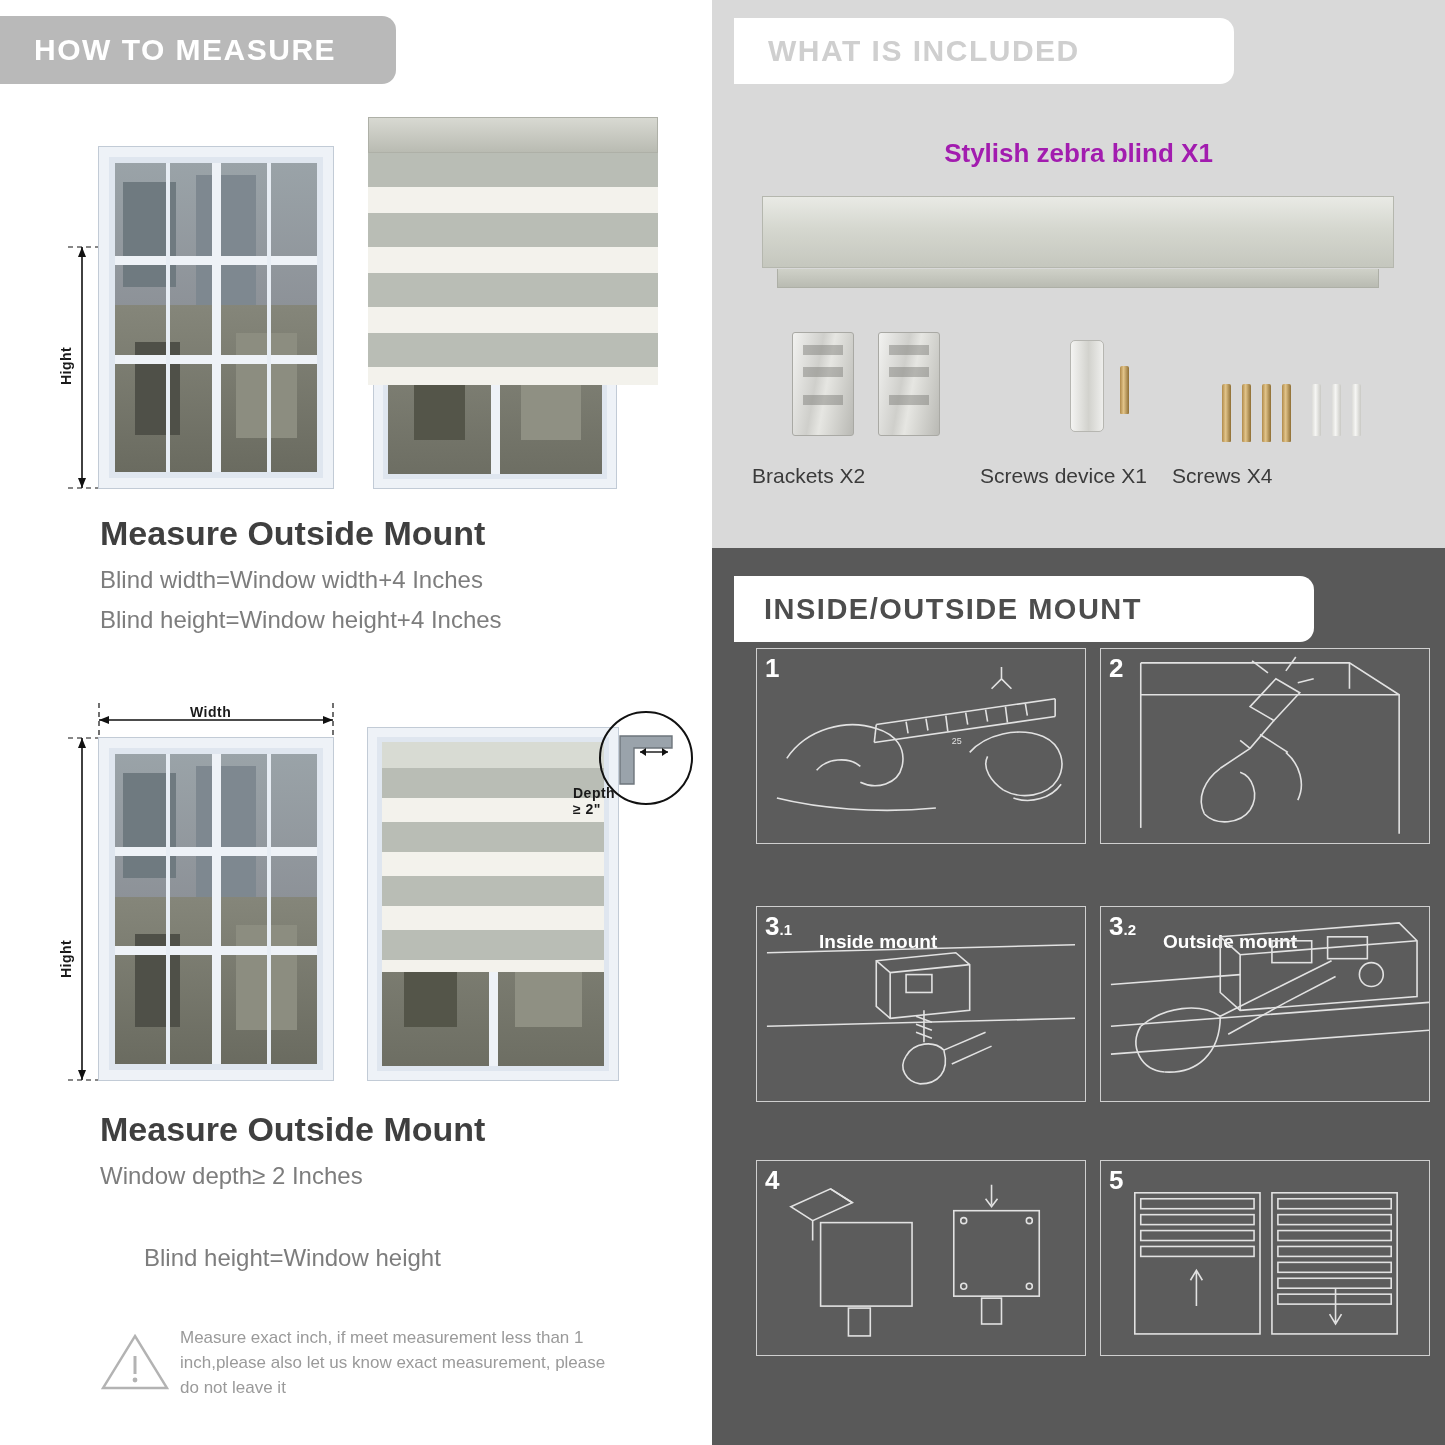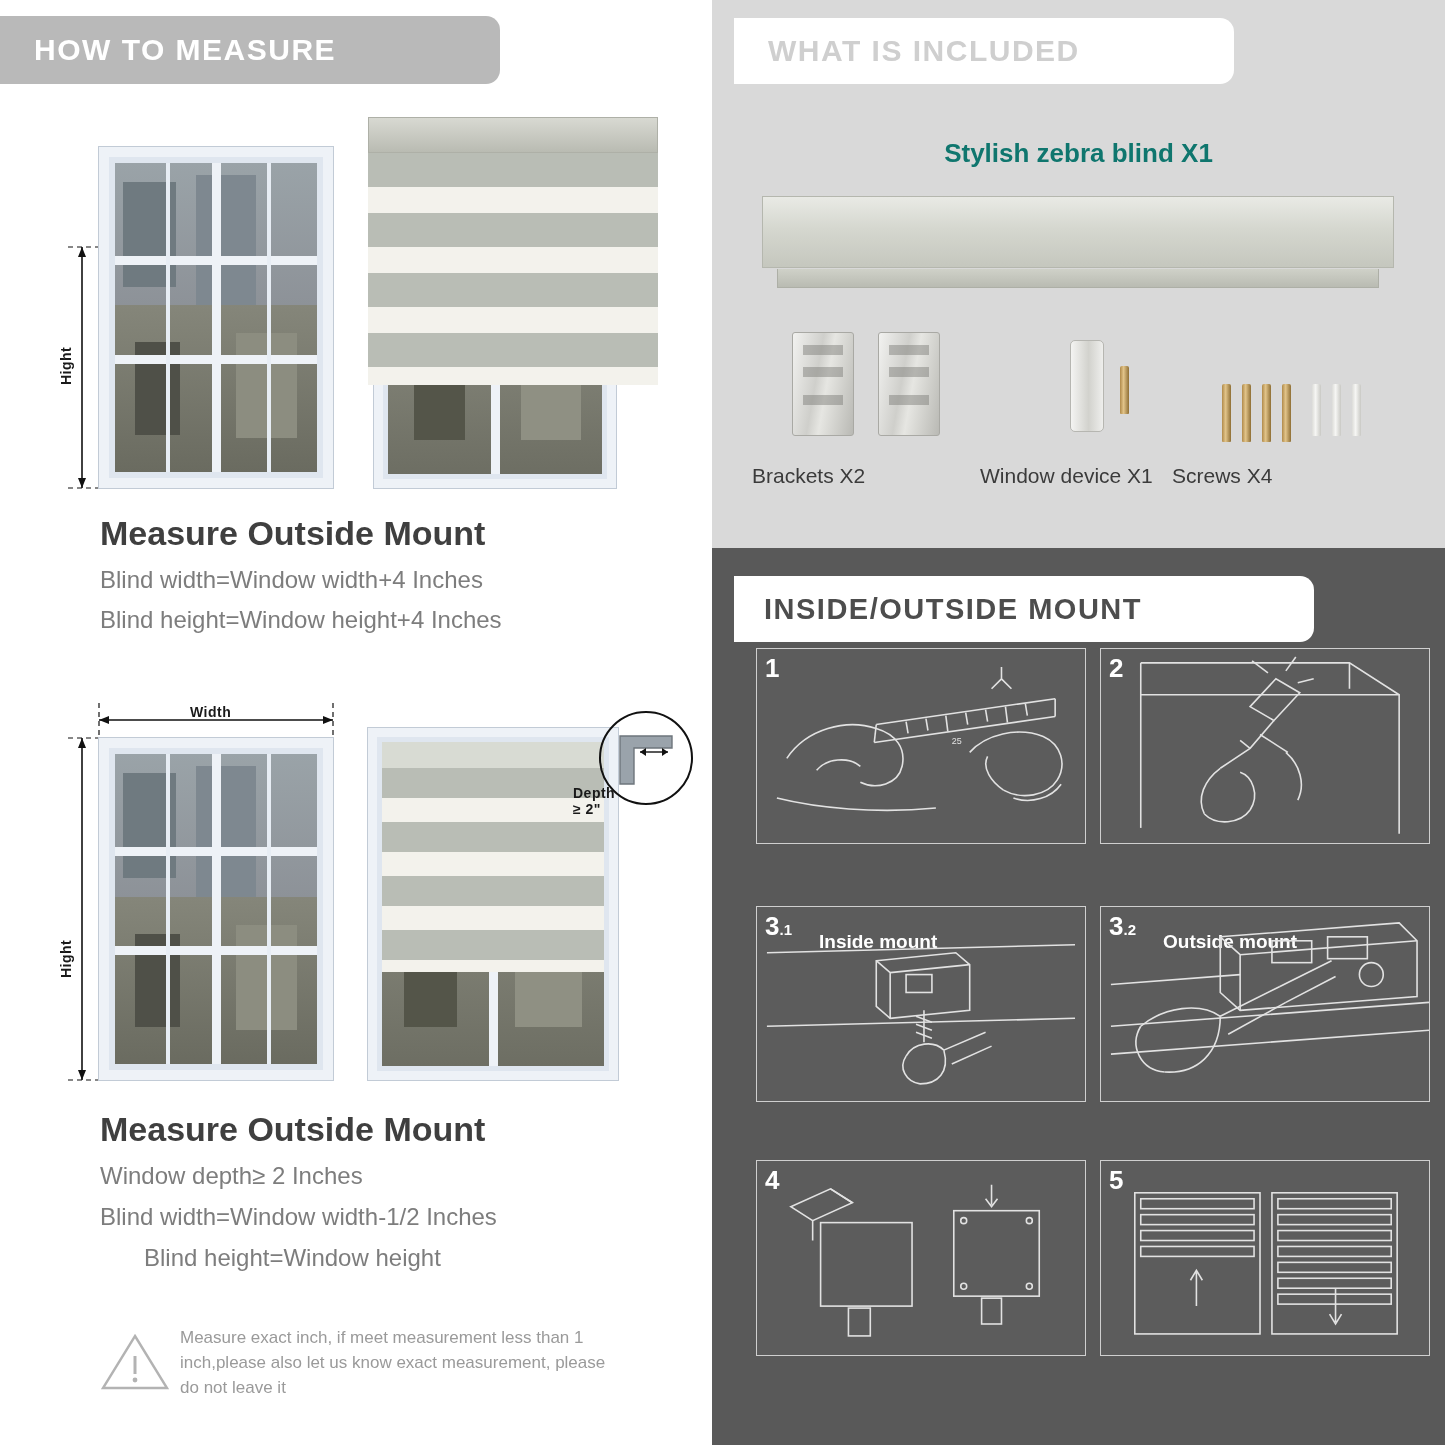--- a/index.html
+++ b/index.html
@@ -20,21 +20,21 @@
   .banner {
     position:absolute;
     background:#b9b9b9;
     border-radius:0 14px 14px 0;
     display:flex; align-items:center;
     color:#ffffff;
     font-weight:bold;
     letter-spacing:1.5px;
   }
   .banner.left-banner {
-    left:0; top:16px; width:500px; height:68px;
+    left:0; top:16px; width:396px; height:68px;
     padding-left:34px; font-size:30px;
   }
 
   
   .illus { position:absolute; }
   .dim-label {
     font-size:14px; color:#1a1a1a; font-weight:bold;
     letter-spacing:.5px;
   }
 
@@ -97,21 +97,21 @@
     position:absolute; left:712px; top:0; width:733px; height:672px;
     background:#d9d9d9;
   }
   .banner.right-banner {
     left:22px; top:18px; width:500px; height:66px;
     background:#ffffff; color:#cfcfcf; font-size:30px;
     border-radius:0 14px 14px 0; padding-left:34px;
   }
   .included-title {
     position:absolute; left:0; right:0; top:138px; text-align:center;
-    font-size:26px; font-weight:bold; color:#0f766e;
+    font-size:26px; font-weight:bold; color:#a21caf;
   }
   .big-rail {
     position:absolute; left:50px; top:196px; width:632px; height:72px;
     background:linear-gradient(180deg,#e9eae5 0%,#d5d7cf 45%,#c5c7be 100%);
     border:1px solid #b5b7ae;
   }
   .big-rail:after {
     content:""; position:absolute; left:14px; right:14px; top:72px; height:18px;
     background:linear-gradient(180deg,#cfd1c8,#b9bbb2);
     border:1px solid #adafa6; border-top:none;
@@ -310,21 +310,20 @@
           <line x1="92" y1="46" x2="120" y2="46" stroke="#111" stroke-width="1.4"></line>
           <polygon points="92,46 98,42 98,50" fill="#111"></polygon>
           <polygon points="120,46 114,42 114,50" fill="#111"></polygon>
         </svg>
         <div class="dim-label" style="position:absolute;left:205px;top:57px;font-size:14px;">Depth ≥ 2"</div>
       </div>
     </div>
 
     <div class="heading" style="left:100px;top:1110px;">Measure Outside Mount</div>
     <div class="subline" style="left:100px;top:1162px;">Window depth≥ 2 Inches</div>
-    <div class="subline" style="left:100px;top:1203px;">Blind width=Window width-1/2 Inches</div>
     <div class="subline" style="left:100px;top:1244px;margin-left:44px;">Blind height=Window height</div>
 
     <svg class="warn-tri" style="left:100px;top:1330px;" viewBox="0 0 70 62">
       <polygon points="35,6 67,58 3,58" fill="none" stroke="#b3b3b3" stroke-width="2.4"></polygon>
       <line x1="35" y1="26" x2="35" y2="44" stroke="#b3b3b3" stroke-width="3"></line>
       <circle cx="35" cy="50" r="2.4" fill="#b3b3b3"></circle>
     </svg>
     <div class="note" style="left:180px;top:1325px;width:440px;">Measure exact inch, if meet measurement less than 1 inch,please also let us know exact measurement, please do not leave it</div>
   </div>
 
@@ -348,21 +347,21 @@
         <div class="notch" style="top:34px;"></div>
         <div class="notch" style="top:62px;"></div>
       </div>
     </div>
     <div class="part-label" style="left:40px;top:464px;width:250px;">Brackets X2</div>
 
     <div class="part" style="left:340px;top:336px;width:150px;height:106px;">
       <div class="safety" style="left:18px;top:4px;"></div>
       <div class="screw" style="left:68px;top:30px;height:48px;"></div>
     </div>
-    <div class="part-label" style="left:268px;top:464px;width:300px;">Window device X1</div>
+    <div class="part-label" style="left:268px;top:464px;width:300px;">Screws device X1</div>
 
     <div class="part" style="left:508px;top:384px;width:160px;height:66px;">
       <div class="screw" style="left:2px;top:0;height:58px;"></div>
       <div class="screw" style="left:22px;top:0;height:58px;"></div>
       <div class="screw" style="left:42px;top:0;height:58px;"></div>
       <div class="screw" style="left:62px;top:0;height:58px;"></div>
       <div class="screw clear" style="left:92px;top:0;height:52px;"></div>
       <div class="screw clear" style="left:112px;top:0;height:52px;"></div>
       <div class="screw clear" style="left:132px;top:0;height:52px;"></div>
     </div>

